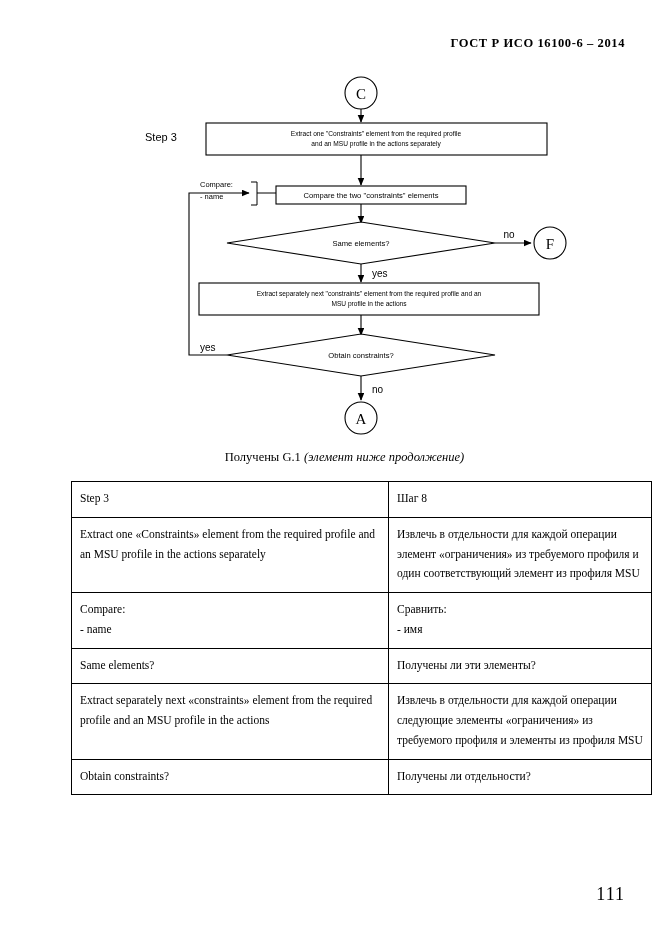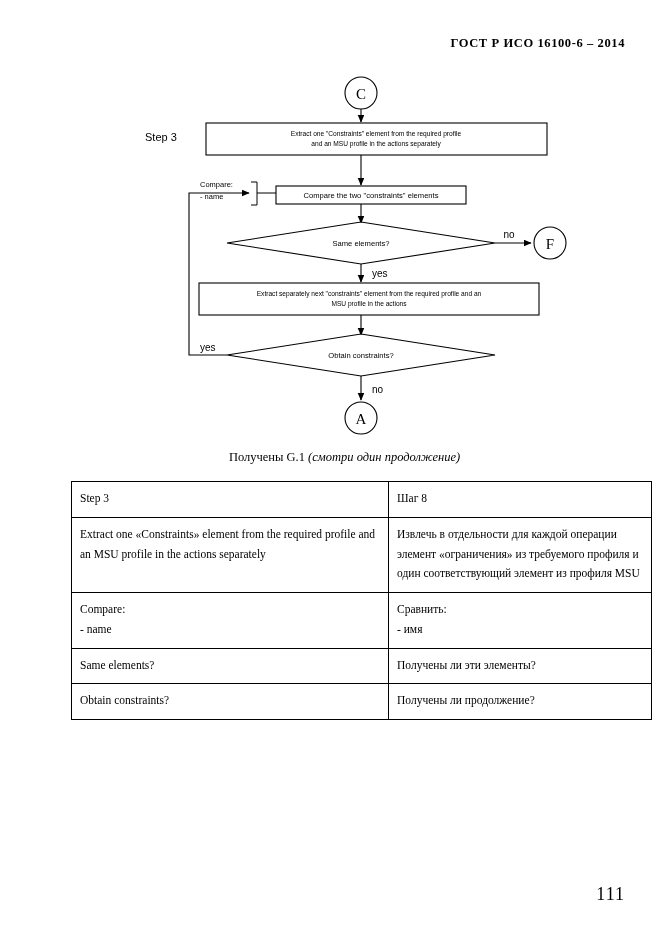--- a/index.html
+++ b/index.html
@@ -182,21 +182,21 @@
       <text class="nodetext" x="355" y="246" text-anchor="middle">MSU profile in the actions</text>
 
       <text class="nodetext-l" x="347" y="298" text-anchor="middle">Obtain constraints?</text>
 
       <text class="conn-label" x="186" y="291">yes</text>
       <text class="conn-label" x="358" y="333">no</text>
     </svg>
   </div>
 
   <div class="caption">
-    <span>Получены G.1 </span><span class="ital">(смотри один продолжение)</span>
+    <span>Получены G.1 </span><span class="ital">(элемент ниже продолжение)</span>
   </div>
 
   <table class="tbl">
     <tbody>
       <tr>
         <td class="left">Step 3</td>
         <td class="right">Шаг 8</td>
       </tr>
       <tr>
         <td class="left">Extract one «Constraints» element from the required profile and an MSU profile in the actions separately</td>
@@ -206,20 +206,24 @@
         <td class="left" style="white-space:pre-line">Compare:
 - name</td>
         <td class="right" style="white-space:pre-line">Сравнить:
 - имя</td>
       </tr>
       <tr>
         <td class="left">Same elements?</td>
         <td class="right">Получены ли эти элементы?</td>
       </tr>
       <tr>
+        <td class="left">Extract separately next «constraints» element from the required profile and an MSU profile in the actions</td>
+        <td class="right">Извлечь в отдельности для каждой операции следующие элементы «ограничения» из требуемого профиля и элементы из профиля MSU</td>
+      </tr>
+      <tr>
         <td class="left">Obtain constraints?</td>
-        <td class="right">Получены ли продолжение?</td>
+        <td class="right">Получены ли отдельности?</td>
       </tr>
     </tbody>
   </table>
 
   <div class="pnum">111</div>
 </div>
 
 </body></html>

